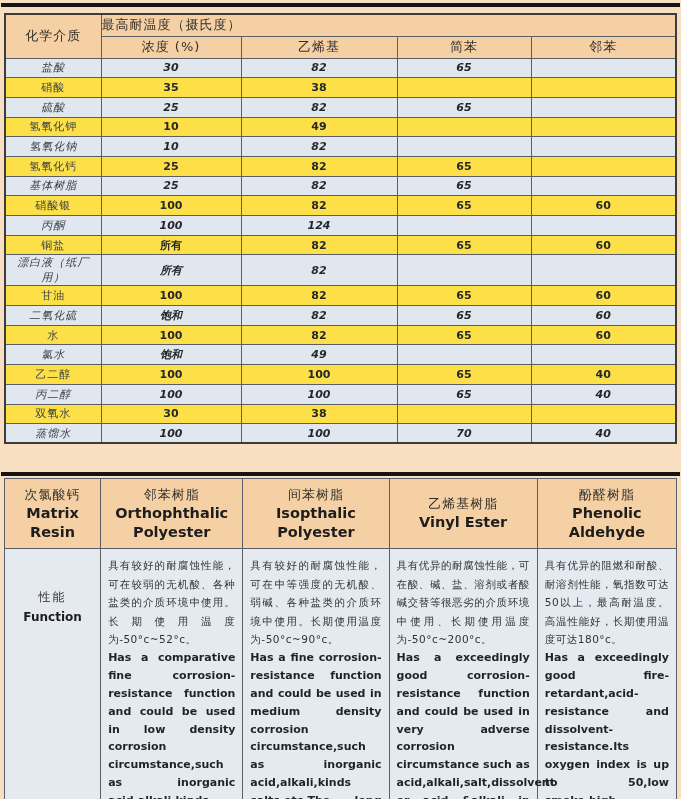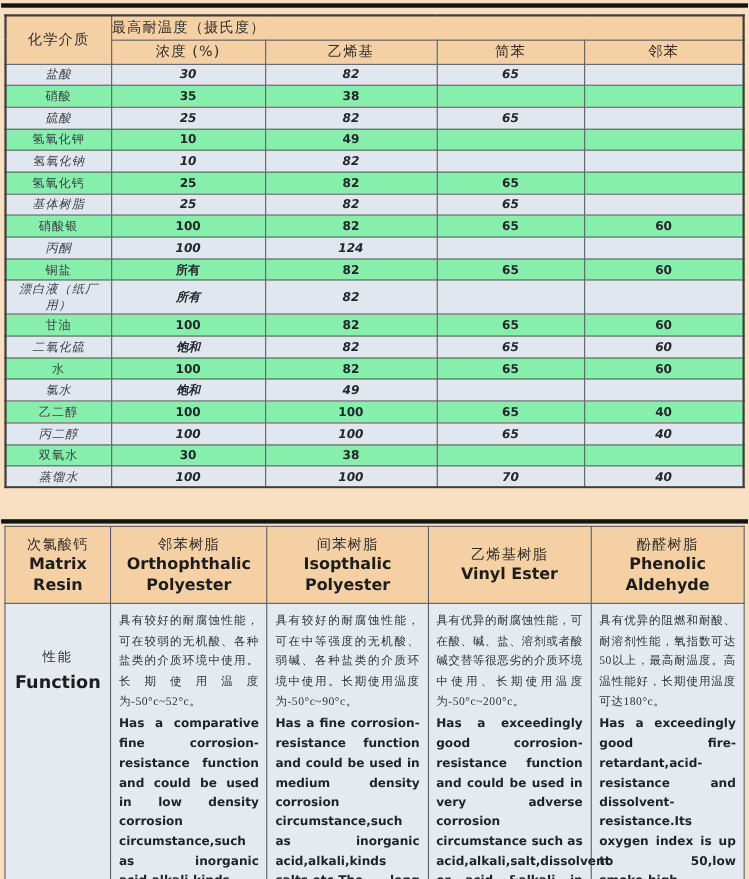--- a/index.html
+++ b/index.html
@@ -30,21 +30,21 @@
     letter-spacing: 1px;
   }
   #table1 th.span-head { text-align: left; padding-right: 110px; }
   #table1 tbody td {
     height: 19.7px;
     font-size: 11px;
     text-align: center;
     vertical-align: middle;
   }
   #table1 tbody tr.row  td { background: #e0e7ee; font-style: italic; }
-  #table1 tbody tr.row-alt td { background: #86efac; }
+  #table1 tbody tr.row-alt td { background: #fde047; }
   #table1 td.chem-name { color: #3a3f46; letter-spacing: 1px; }
   #table1 td.num { font-weight: bold; color: #24272b; }
 
   
   .gap { height: 28px; background: #f9dfc1; }
 
   
   .t2-wrap { margin: 2px 4px 0 4px; }
   #table2 { border: 1px solid #3c3c3c; }
   #table2 th, #table2 td { border: 1px solid #5a5f66; }
@@ -58,24 +58,24 @@
   .hd-zh { font-size: 13px; font-weight: normal; color: #33302c; letter-spacing: 1px; display: block; }
   .hd-en { font-size: 14.5px; font-weight: bold; color: #1d1d1d; line-height: 1.3; display: block; }
   #table2 tbody td {
     background: #e4eaf0;
     height: 242px;
     vertical-align: top;
     padding: 7px 7px;
   }
   .cell-label { text-align: center; padding-top: 3px; }
   .lbl-zh { display: block; font-size: 12px; color: #33302c; letter-spacing: 2px; margin-top: 33px; }
-  .lbl-en { display: block; font-size: 16px; font-weight: bold; color: #1d1d1d; margin-top: 4px; }
+  .lbl-en { display: block; font-size: 12px; font-weight: bold; color: #1d1d1d; margin-top: 4px; }
   .para-zh {
     font-size: 10.5px; line-height: 1.75; color: #2e3338;
-    text-align: justify; letter-spacing: 0.5px; font-family: Liberation Serif, serif;
+    text-align: justify; letter-spacing: 0.5px;
   }
   .para-en {
     font-size: 11px; line-height: 1.62; font-weight: bold; color: #1f2328;
     text-align: justify; margin-top: 1px;
   }
 </style>
 </head>
 <body>
 
 <div class="page">

